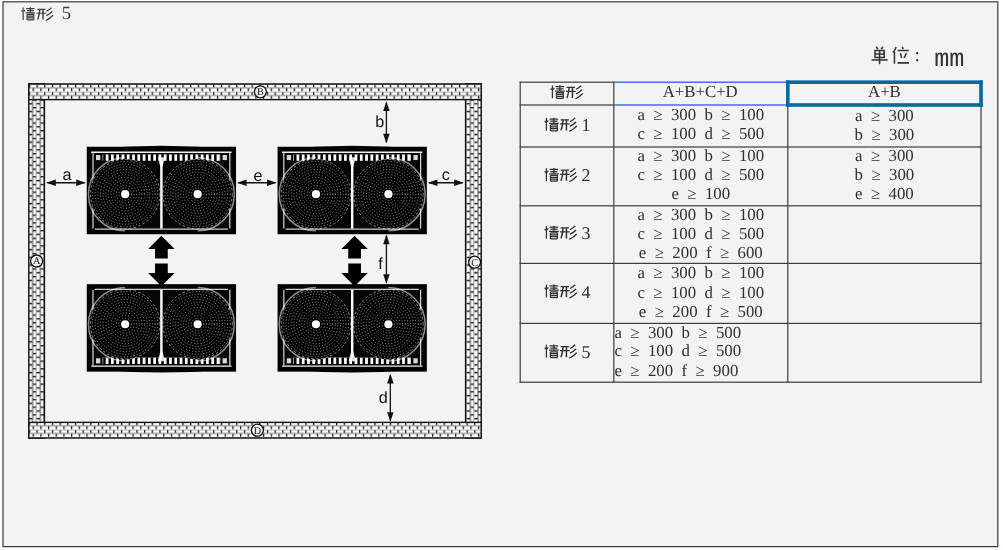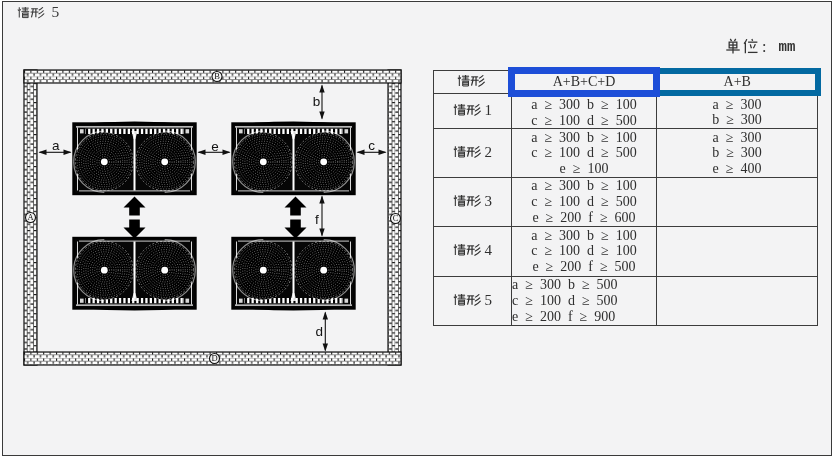--- a/index.html
+++ b/index.html
@@ -57,21 +57,21 @@
       <use href="#xing"></use>
     </svg></div>
 <div style="position:absolute;left:51.5px;top:3px;font-family:'Liberation Serif', serif;font-size:15.5px;color:#3a3a3a;">5</div>
 
 <div style="position:absolute;left:724.8px;top:37.6px;"><svg width="16.0" height="16" viewBox="0 0 100 100" preserveAspectRatio="none" style="vertical-align:0px" stroke="#333" stroke-width="8">
       <use href="#dan"></use>
     </svg><span style="display:inline-block;width:1.4px"></span><svg width="16.0" height="16" viewBox="0 0 100 100" preserveAspectRatio="none" style="vertical-align:0px" stroke="#333" stroke-width="8">
       <use href="#wei"></use>
     </svg></div>
 <div style="position:absolute;left:762px;top:37.5px;font-family:'Liberation Serif', serif;font-size:16px;color:#333;">:</div>
-<div style="position:absolute;left:778.5px;top:39px;font-family:'Liberation Mono', monospace;font-size:14px;color:#333;font-weight:bold;">mm</div>
+<div style="position:absolute;left:778.5px;top:39px;font-family:'Liberation Mono', monospace;font-size:21px;color:#333;">mm</div>
 
 <svg style="position:absolute;left:0;top:0" width="420" height="380" viewBox="0 0 420 380">
 <defs>
 <pattern id="brickH" width="6.4" height="6.4" patternUnits="userSpaceOnUse" patternTransform="translate(24,70)">
 <rect width="6.4" height="6.4" fill="#fdfdfd"></rect>
 <path d="M0 0 H6.4 M0 3.2 H6.4" stroke="#4a4a4a" stroke-width="0.6" fill="none"></path>
 <path d="M0.5 0.4 V2.8 M3.7 3.6 V6.0" stroke="#111" stroke-width="1.1" fill="none"></path>
 </pattern>
 <pattern id="brickV" width="6.4" height="6.4" patternUnits="userSpaceOnUse" patternTransform="translate(24,70) rotate(90)">
 <rect width="6.4" height="6.4" fill="#fdfdfd"></rect>
@@ -230,22 +230,22 @@
         <col style="width:161px">
       </colgroup>
 
 <tbody>
         <tr style="height:19px">
           <td style="border:1px solid #3c3c3c;text-align:center;vertical-align:middle;padding:0;line-height:15.8px;"><svg width="13.0" height="13" viewBox="0 0 100 100" preserveAspectRatio="none" style="vertical-align:-1px" stroke="#2f2f2f" stroke-width="8">
               <use href="#qing"></use>
             </svg><svg width="15.079999999999998" height="13" viewBox="0 0 100 100" preserveAspectRatio="none" style="vertical-align:-1px" stroke="#2f2f2f" stroke-width="8">
               <use href="#xing"></use>
             </svg></td>
-          <td style="border:7px solid #1d4ed8;text-align:center;vertical-align:middle;padding:0;line-height:15.8px;">A+B+C+D</td>
-          <td style="border:6px solid #0369a1;text-align:center;vertical-align:middle;padding:0;line-height:15.8px;">A+B</td>
+          <td style="border:1px solid #1d4ed8;text-align:center;vertical-align:middle;padding:0;line-height:15.8px;">A+B+C+D</td>
+          <td style="border:3px solid #0369a1;text-align:center;vertical-align:middle;padding:0;line-height:15.8px;">A+B</td>
         </tr>
 
 <tr style="height:35px">
           <td style="border:1px solid #3c3c3c;text-align:center;vertical-align:middle;padding:0;line-height:15.8px;"><span style="word-spacing:0"><svg width="13.0" height="13" viewBox="0 0 100 100" preserveAspectRatio="none" style="vertical-align:-1px" stroke="#2f2f2f" stroke-width="8">
                 <use href="#qing"></use>
               </svg><svg width="15.079999999999998" height="13" viewBox="0 0 100 100" preserveAspectRatio="none" style="vertical-align:-1px" stroke="#2f2f2f" stroke-width="8">
                 <use href="#xing"></use>
               </svg> <span style="font-size:15px">1</span></span></td>
           <td style="border:1px solid #3c3c3c;text-align:center;vertical-align:middle;padding:0;line-height:15.8px;">a ≥ 300&nbsp;b ≥ 100<br>c ≥ 100&nbsp;d ≥ 500</td>
           <td style="border:1px solid #3c3c3c;text-align:center;vertical-align:middle;padding:0;line-height:15.8px;">a ≥ 300<br>b ≥ 300</td>

